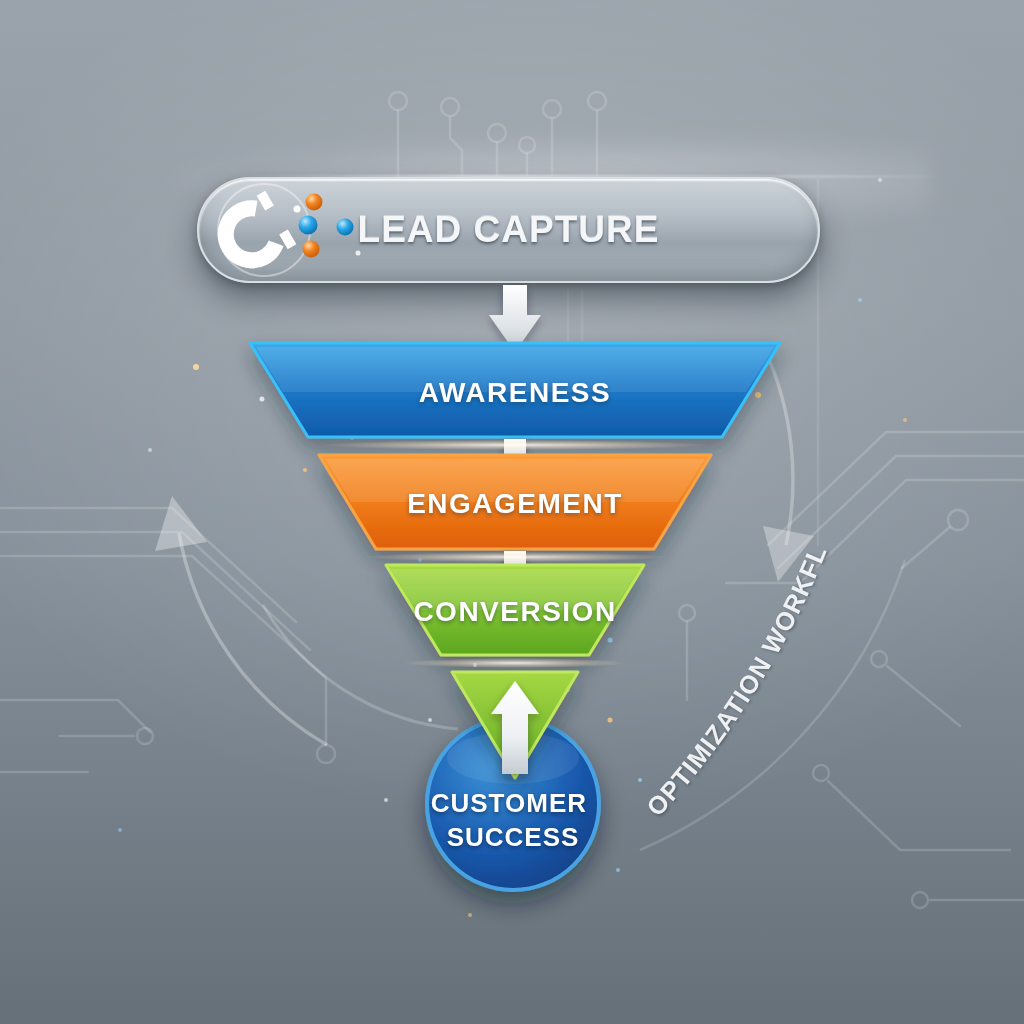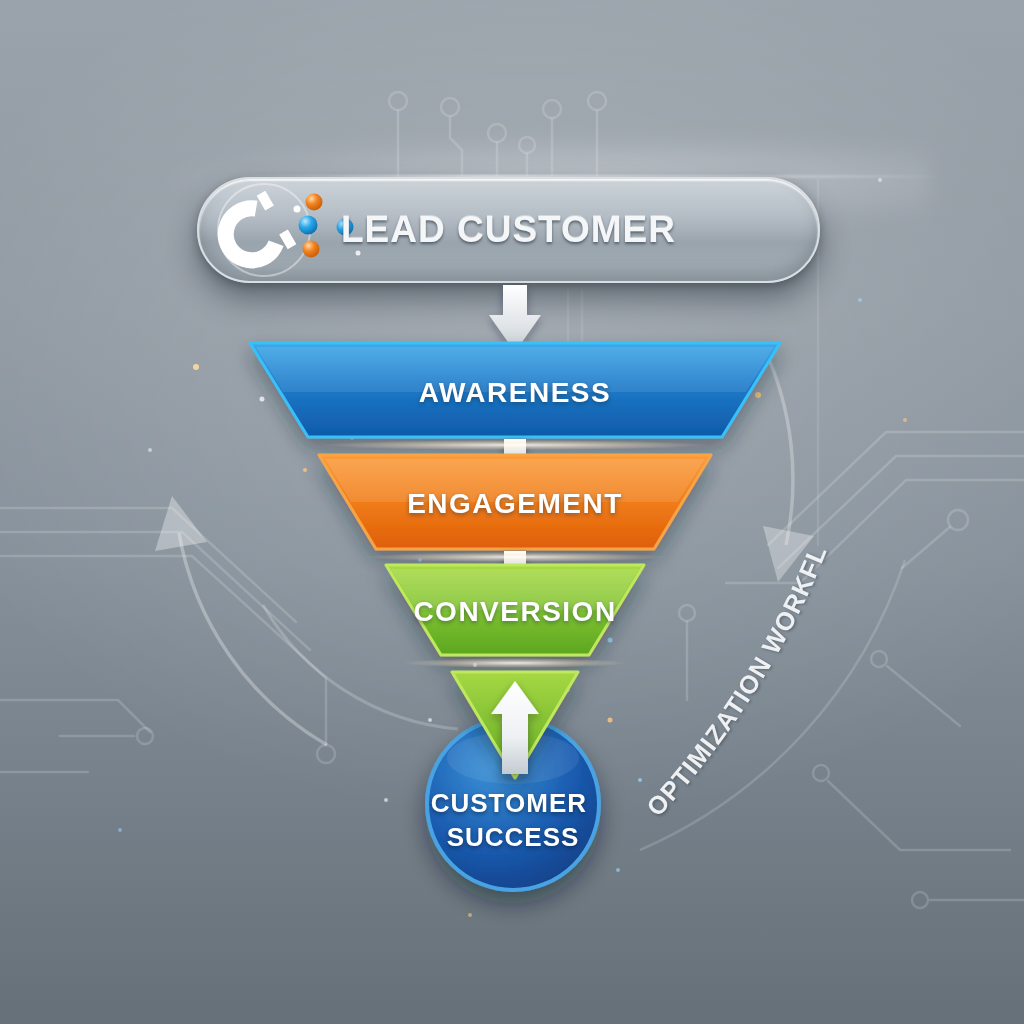--- a/index.html
+++ b/index.html
@@ -186,21 +186,21 @@
         <rect x="21" y="14" width="10" height="17"></rect>
       </g>
       <circle cx="90" cy="28" r="3.5" fill="#ffffff"></circle>
       <circle cx="107" cy="21" r="8.5" fill="url(#ballO)"></circle>
       <circle cx="101" cy="44" r="9.5" fill="url(#ballB)"></circle>
       <circle cx="104" cy="68" r="8.5" fill="url(#ballO)"></circle>
       <circle cx="138" cy="46" r="8.5" fill="url(#ballB)"></circle>
       <circle cx="151" cy="72" r="2.5" fill="#ffffff" opacity=".8"></circle>
     </svg>
   </div>
-  <span class="pill-label">LEAD CUSTOMER</span>
+  <span class="pill-label">LEAD CAPTURE</span>
 </div>
 
 <svg width="1024" height="1024" viewBox="0 0 1024 1024">
   <defs>
     <linearGradient id="gBlue" x1="0" y1="0" x2="0" y2="1">
       <stop offset="0%" stop-color="#3fa8e8"></stop>
         <stop offset="45%" stop-color="#1d7ac9"></stop>
         <stop offset="100%" stop-color="#0f5aa8"></stop>
     </linearGradient>
     <linearGradient id="gOrange" x1="0" y1="0" x2="0" y2="1">

